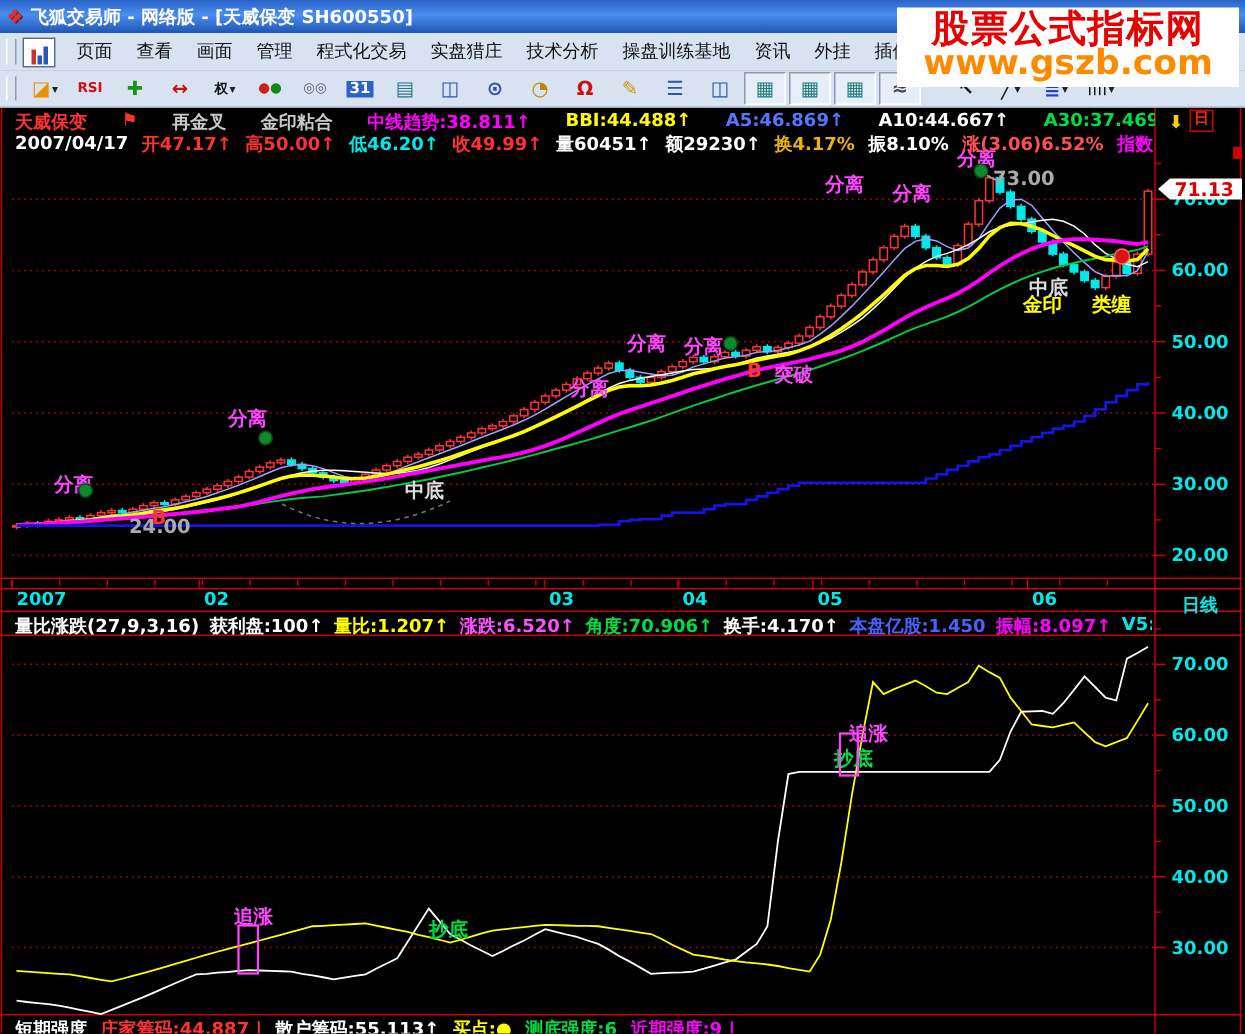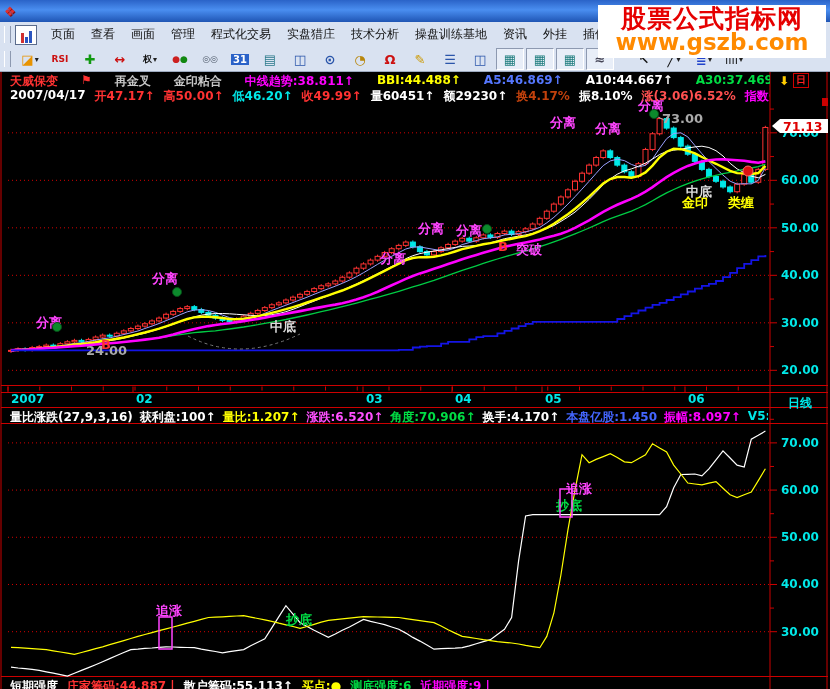--- a/index.html
+++ b/index.html
@@ -50,20 +50,21 @@
   .watermark{position:absolute;left:598px;top:5px;width:228px;height:53px;background:#fff;
     z-index:20;text-align:center;line-height:1.0;}
   .watermark .l1{font-size:25px;font-weight:bold;letter-spacing:1px;margin-top:1px;}
   .watermark .l2{font-size:23px;font-weight:bold;letter-spacing:0px;}
 </style>
 </head>
 <body>
 
 <div class="titlebar">
   <span class="appicon">❖</span>
+  <span>飞狐交易师 - 网络版 - [天威保变 SH600550]</span>
 </div>
 
 <div class="bar menubar">
   <span class="grip"></span>
   <span class="miniicon">
       <i class="r" style="height:10px"></i>
       <i style="height:6px"></i>
       <i style="height:12px"></i>
     </span>
   <span id="menu-items" style="display:flex">
@@ -531,21 +532,21 @@
       <span style="color: #c4b5fd; font-style: italic;">底线:29.21</span>
     </div>
   <div class="inforow" id="row2">
       <span style="color: rgb(255, 255, 255);">2007/04/17</span>
       <span style="color: rgb(255, 50, 50);">开47.17↑</span>
       <span style="color: rgb(255, 50, 50);">高50.00↑</span>
       <span style="color: rgb(0, 232, 232);">低46.20↑</span>
       <span style="color: rgb(255, 50, 50);">收49.99↑</span>
       <span style="color: rgb(255, 255, 255);">量60451↑</span>
       <span style="color: rgb(255, 255, 255);">额29230↑</span>
-      <span style="color: #c2410c;">换4.17%</span>
+      <span style="color: #eab308;">换4.17%</span>
       <span style="color: rgb(255, 255, 255);">振8.10%</span>
       <span style="color: rgb(255, 80, 80);">涨(3.06)6.52%</span>
       <span style="color: rgb(255, 0, 255);">指数(15.43)0.43%</span>
     </div>
   <div class="inforow" id="rowp2">
       <span style="color: rgb(255, 255, 255);">量比涨跌(27,9,3,16)</span>
       <span style="color: rgb(255, 255, 255);">获利盘:100↑</span>
       <span style="color: rgb(255, 255, 0);">量比:1.207↑</span>
       <span style="color: rgb(255, 80, 255);">涨跌:6.520↑</span>
       <span style="color: rgb(0, 221, 68);">角度:70.906↑</span>

